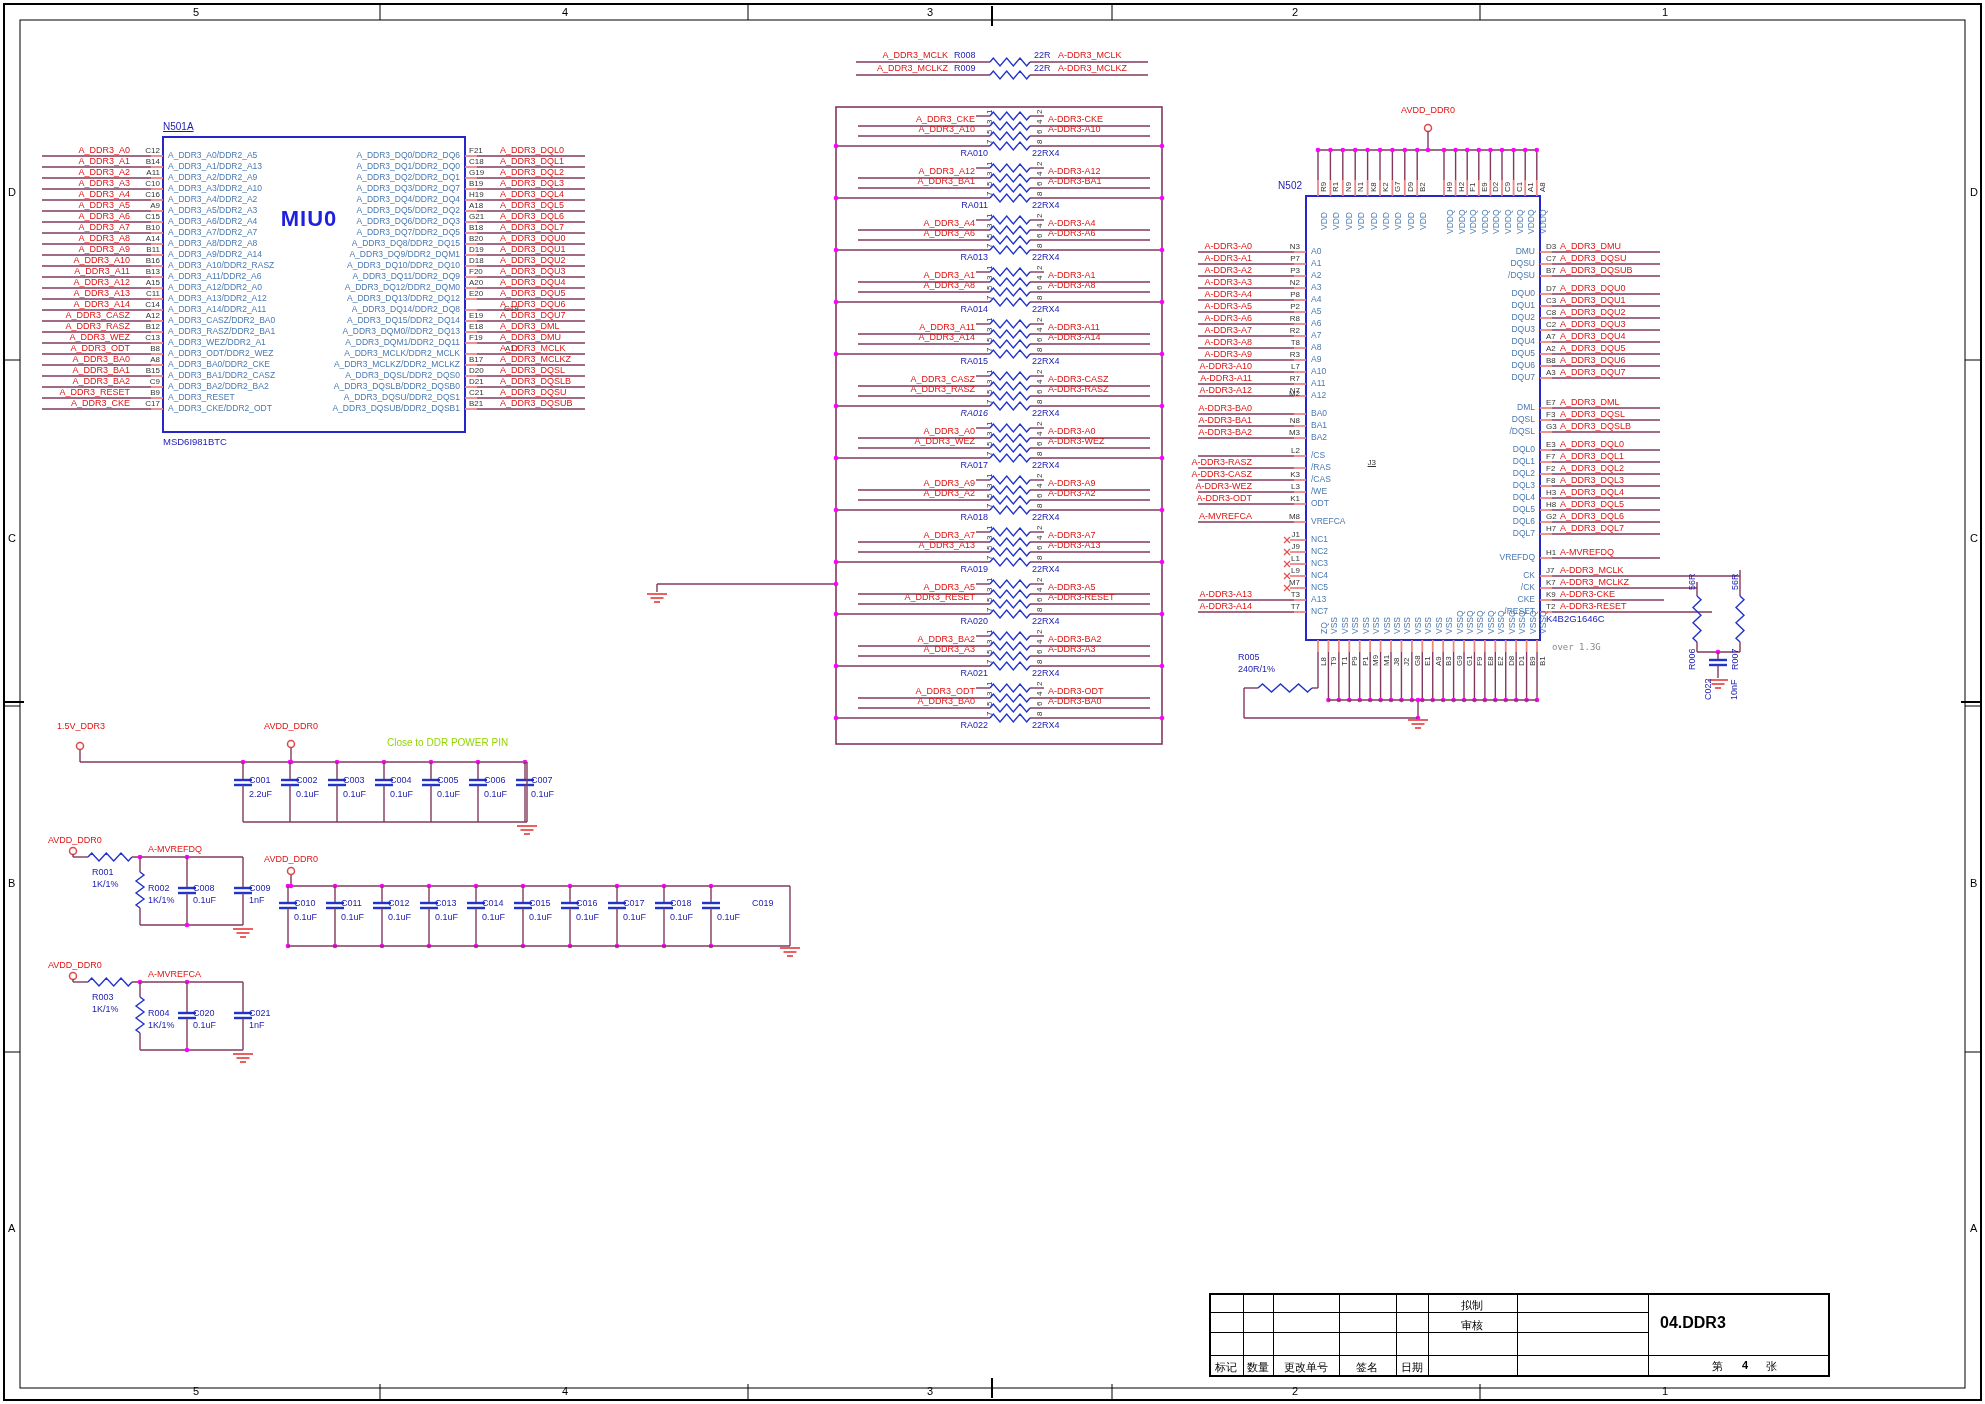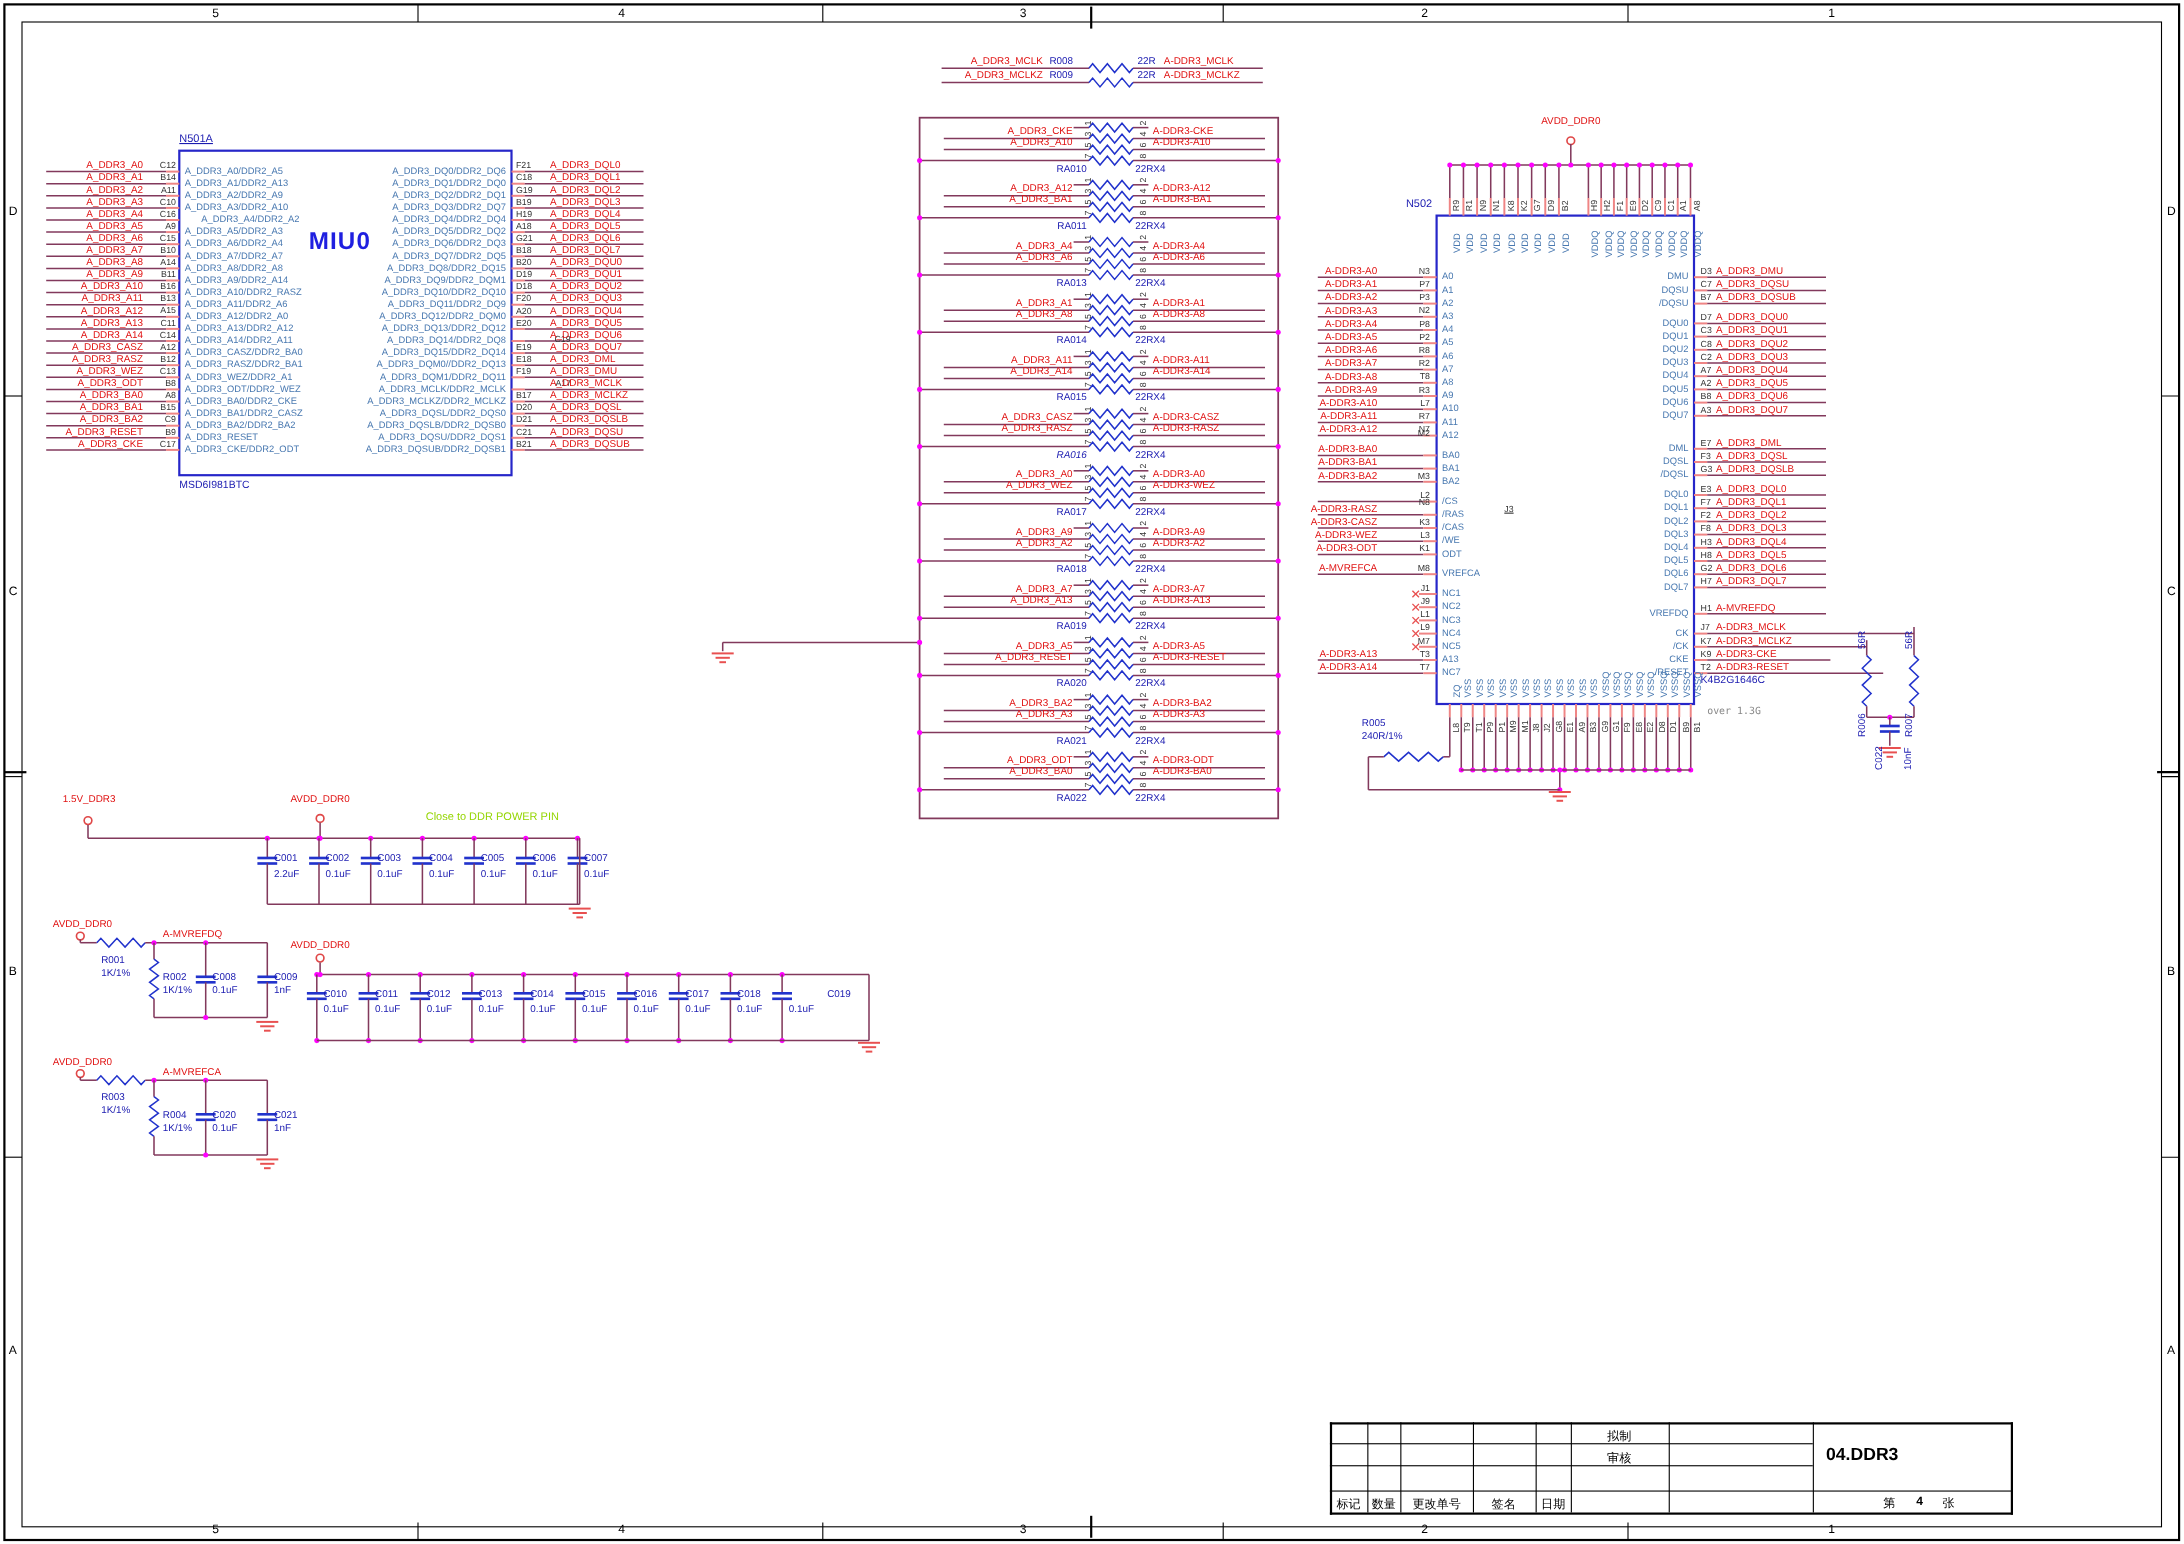--- a/index.html
+++ b/index.html
@@ -823,21 +823,21 @@
       <div class="t pin ra" style="left: 160px; top: 158px;">B14</div>
       <div class="t fn" style="left: 168px; top: 162px;">A_DDR3_A1/DDR2_A13</div>
       <div class="t net ra" style="left: 130px; top: 168px;">A_DDR3_A2</div>
       <div class="t pin ra" style="left: 160px; top: 169px;">A11</div>
       <div class="t fn" style="left: 168px; top: 173px;">A_DDR3_A2/DDR2_A9</div>
       <div class="t net ra" style="left: 130px; top: 179px;">A_DDR3_A3</div>
       <div class="t pin ra" style="left: 160px; top: 180px;">C10</div>
       <div class="t fn" style="left: 168px; top: 184px;">A_DDR3_A3/DDR2_A10</div>
       <div class="t net ra" style="left: 130px; top: 190px;">A_DDR3_A4</div>
       <div class="t pin ra" style="left: 160px; top: 191px;">C16</div>
-      <div class="t fn" style="left: 168px; top: 195px; margin-left: 15px;">A_DDR3_A4/DDR2_A2</div>
+      <div class="t fn" style="left: 168px; top: 195px;">A_DDR3_A4/DDR2_A2</div>
       <div class="t net ra" style="left: 130px; top: 201px;">A_DDR3_A5</div>
       <div class="t pin ra" style="left: 160px; top: 202px;">A9</div>
       <div class="t fn" style="left: 168px; top: 206px;">A_DDR3_A5/DDR2_A3</div>
       <div class="t net ra" style="left: 130px; top: 212px;">A_DDR3_A6</div>
       <div class="t pin ra" style="left: 160px; top: 213px;">C15</div>
       <div class="t fn" style="left: 168px; top: 217px;">A_DDR3_A6/DDR2_A4</div>
       <div class="t net ra" style="left: 130px; top: 223px;">A_DDR3_A7</div>
       <div class="t pin ra" style="left: 160px; top: 224px;">B10</div>
       <div class="t fn" style="left: 168px; top: 228px;">A_DDR3_A7/DDR2_A7</div>
       <div class="t net ra" style="left: 130px; top: 234px;">A_DDR3_A8</div>
@@ -1209,21 +1209,21 @@
       <div class="t net ra" style="left: 1252px; top: 374px;">A-DDR3-A11</div>
       <div class="t pin ra" style="left: 1300px; top: 375px;">R7</div>
       <div class="t fn" style="left: 1311px; top: 379px;">A11</div>
       <div class="t net ra" style="left: 1252px; top: 386px;">A-DDR3-A12</div>
       <div class="t pin ra" style="left: 1300px; top: 387px;">N7</div>
       <div class="t fn" style="left: 1311px; top: 391px;">A12</div>
       <div class="t net ra" style="left: 1252px; top: 404px;">A-DDR3-BA0</div>
       <div class="t pin ra" style="left: 1300px; top: 390px;">M2</div>
       <div class="t fn" style="left: 1311px; top: 409px;">BA0</div>
       <div class="t net ra" style="left: 1252px; top: 416px;">A-DDR3-BA1</div>
-      <div class="t pin ra" style="left: 1300px; top: 417px; margin-top: 36px;">N8</div>
+      <div class="t pin ra" style="left: 1300px; top: 417px;">N8</div>
       <div class="t fn" style="left: 1311px; top: 421px;">BA1</div>
       <div class="t net ra" style="left: 1252px; top: 428px;">A-DDR3-BA2</div>
       <div class="t pin ra" style="left: 1300px; top: 429px;">M3</div>
       <div class="t fn" style="left: 1311px; top: 433px;">BA2</div>
       <div class="t pin ra" style="left: 1300px; top: 447px;">L2</div>
       <div class="t fn" style="left: 1311px; top: 451px;">/CS</div>
       <div class="t net ra" style="left: 1252px; top: 458px;">A-DDR3-RASZ</div>
       <div class="t pin ra" style="left: 1376px; top: 459px; text-decoration: underline;">J3</div>
       <div class="t fn" style="left: 1311px; top: 463px;">/RAS</div>
       <div class="t net ra" style="left: 1252px; top: 470px;">A-DDR3-CASZ</div>

